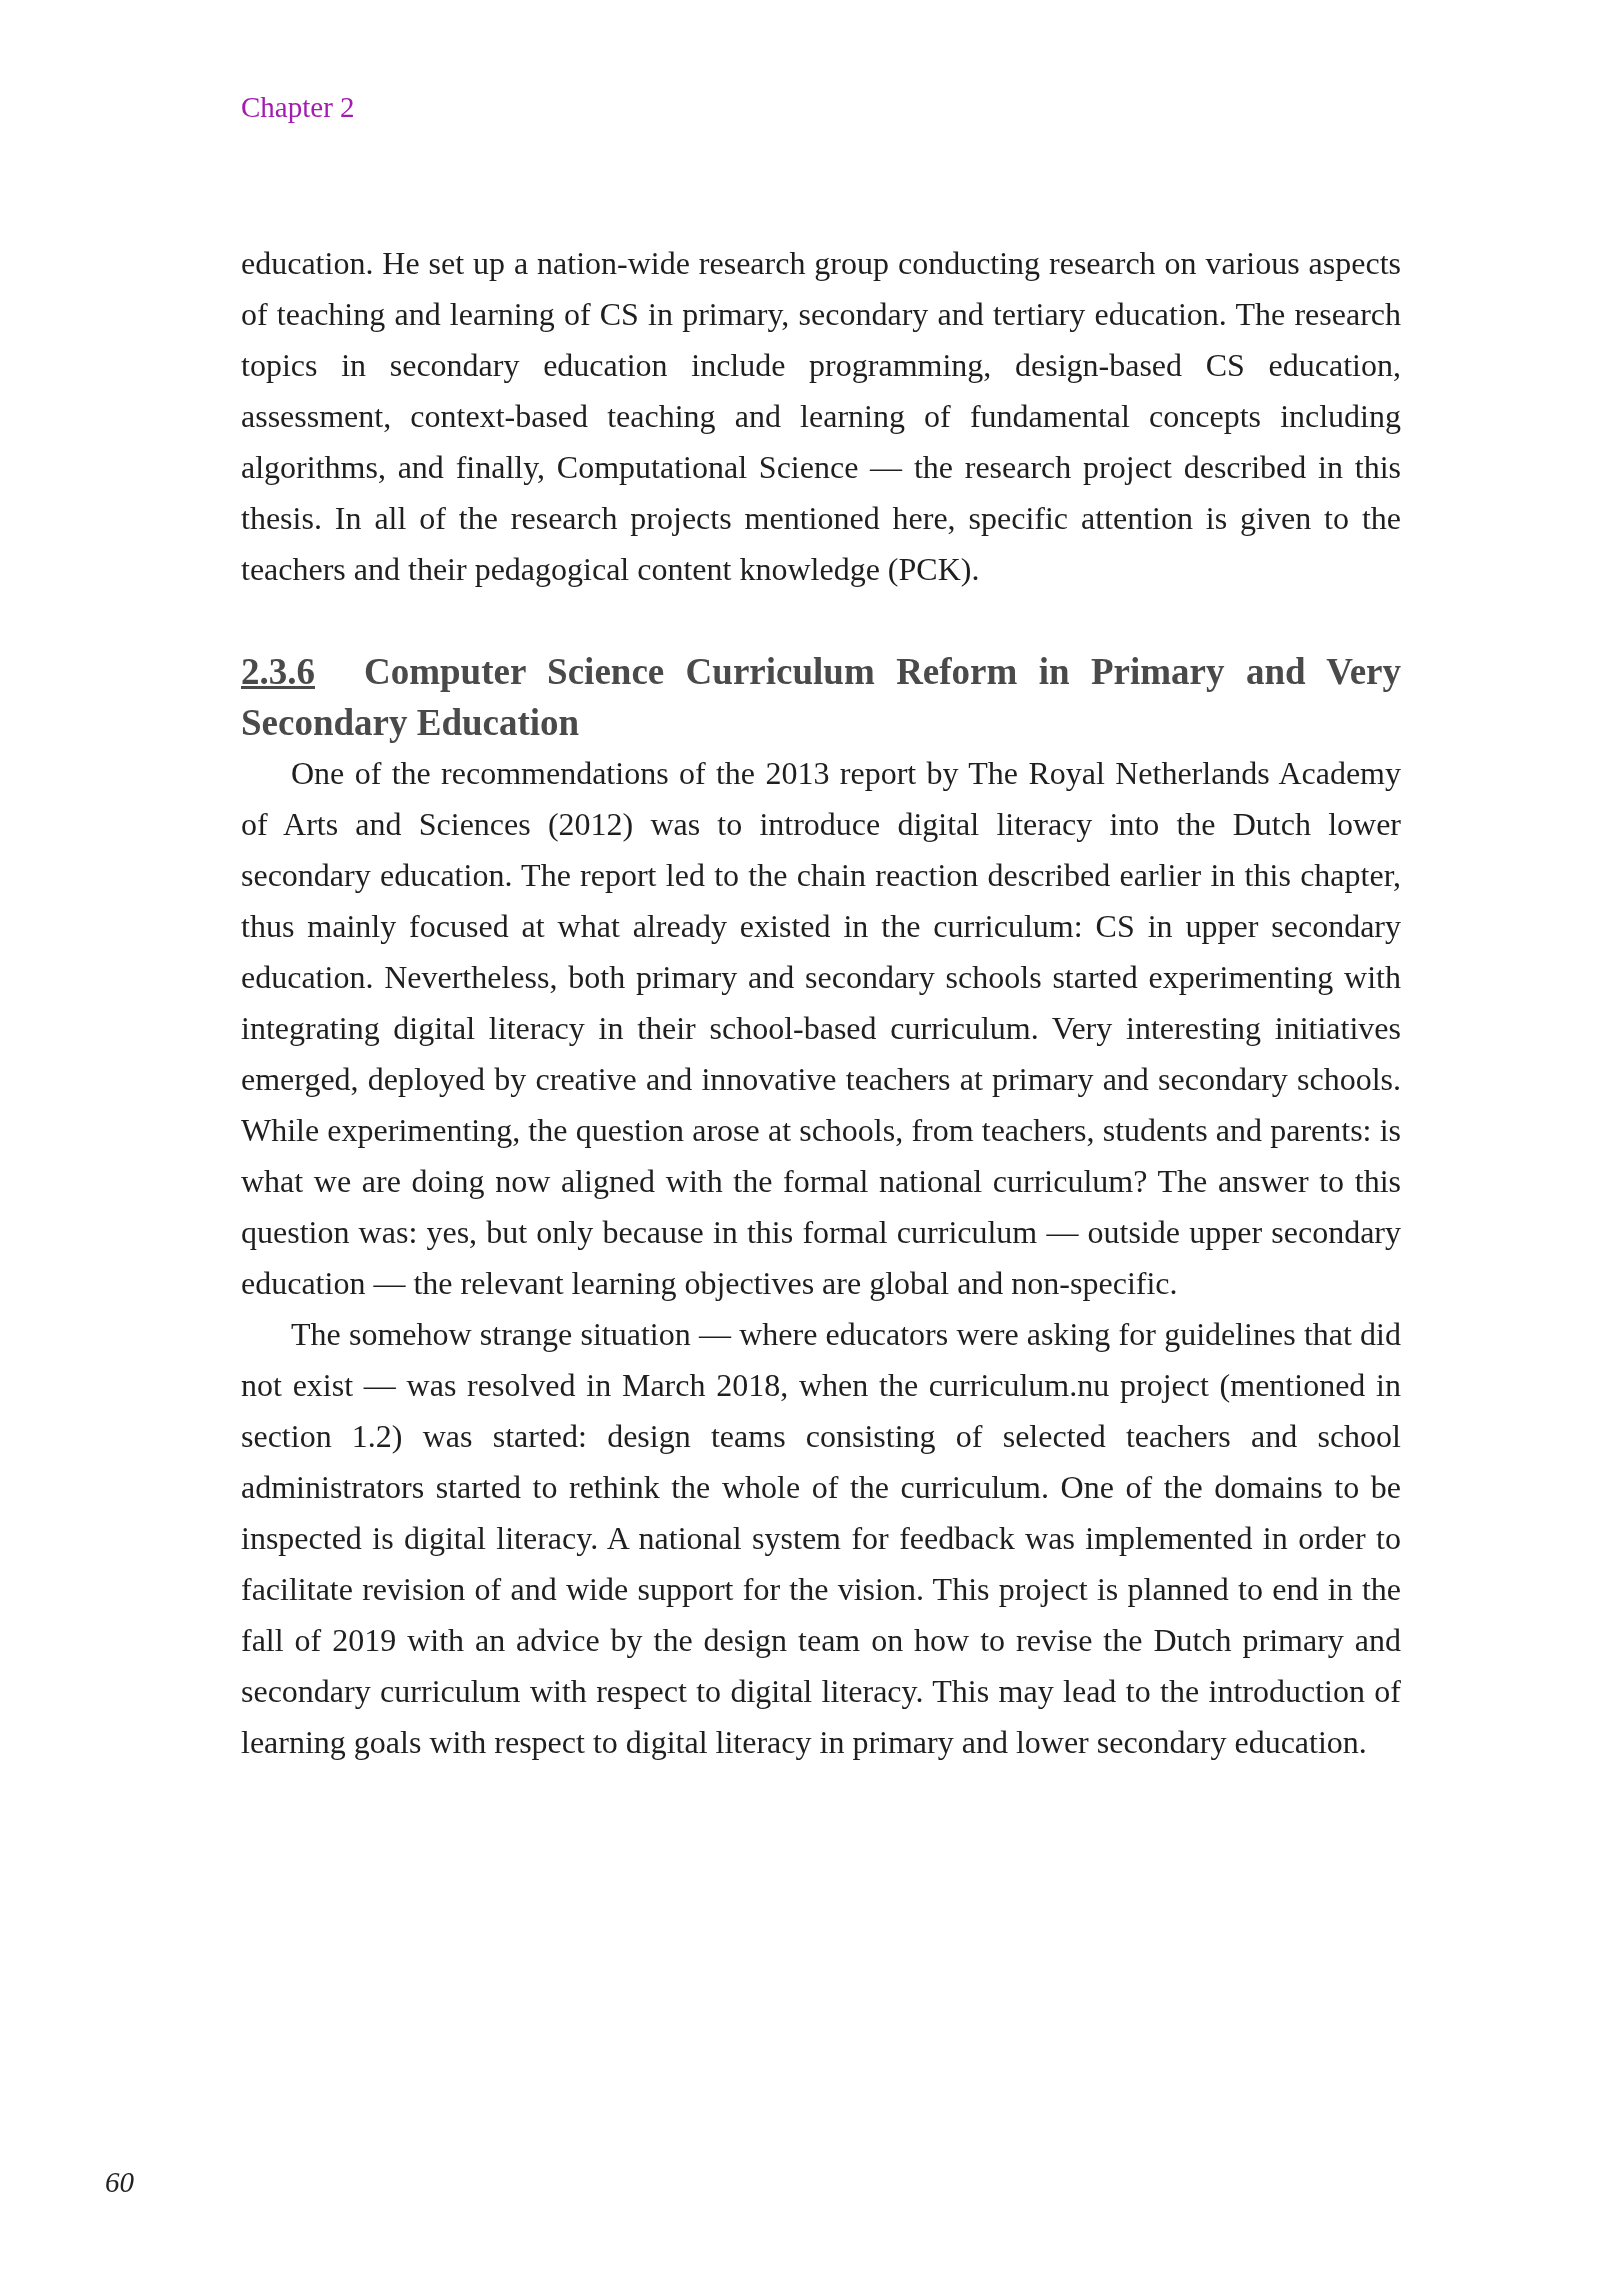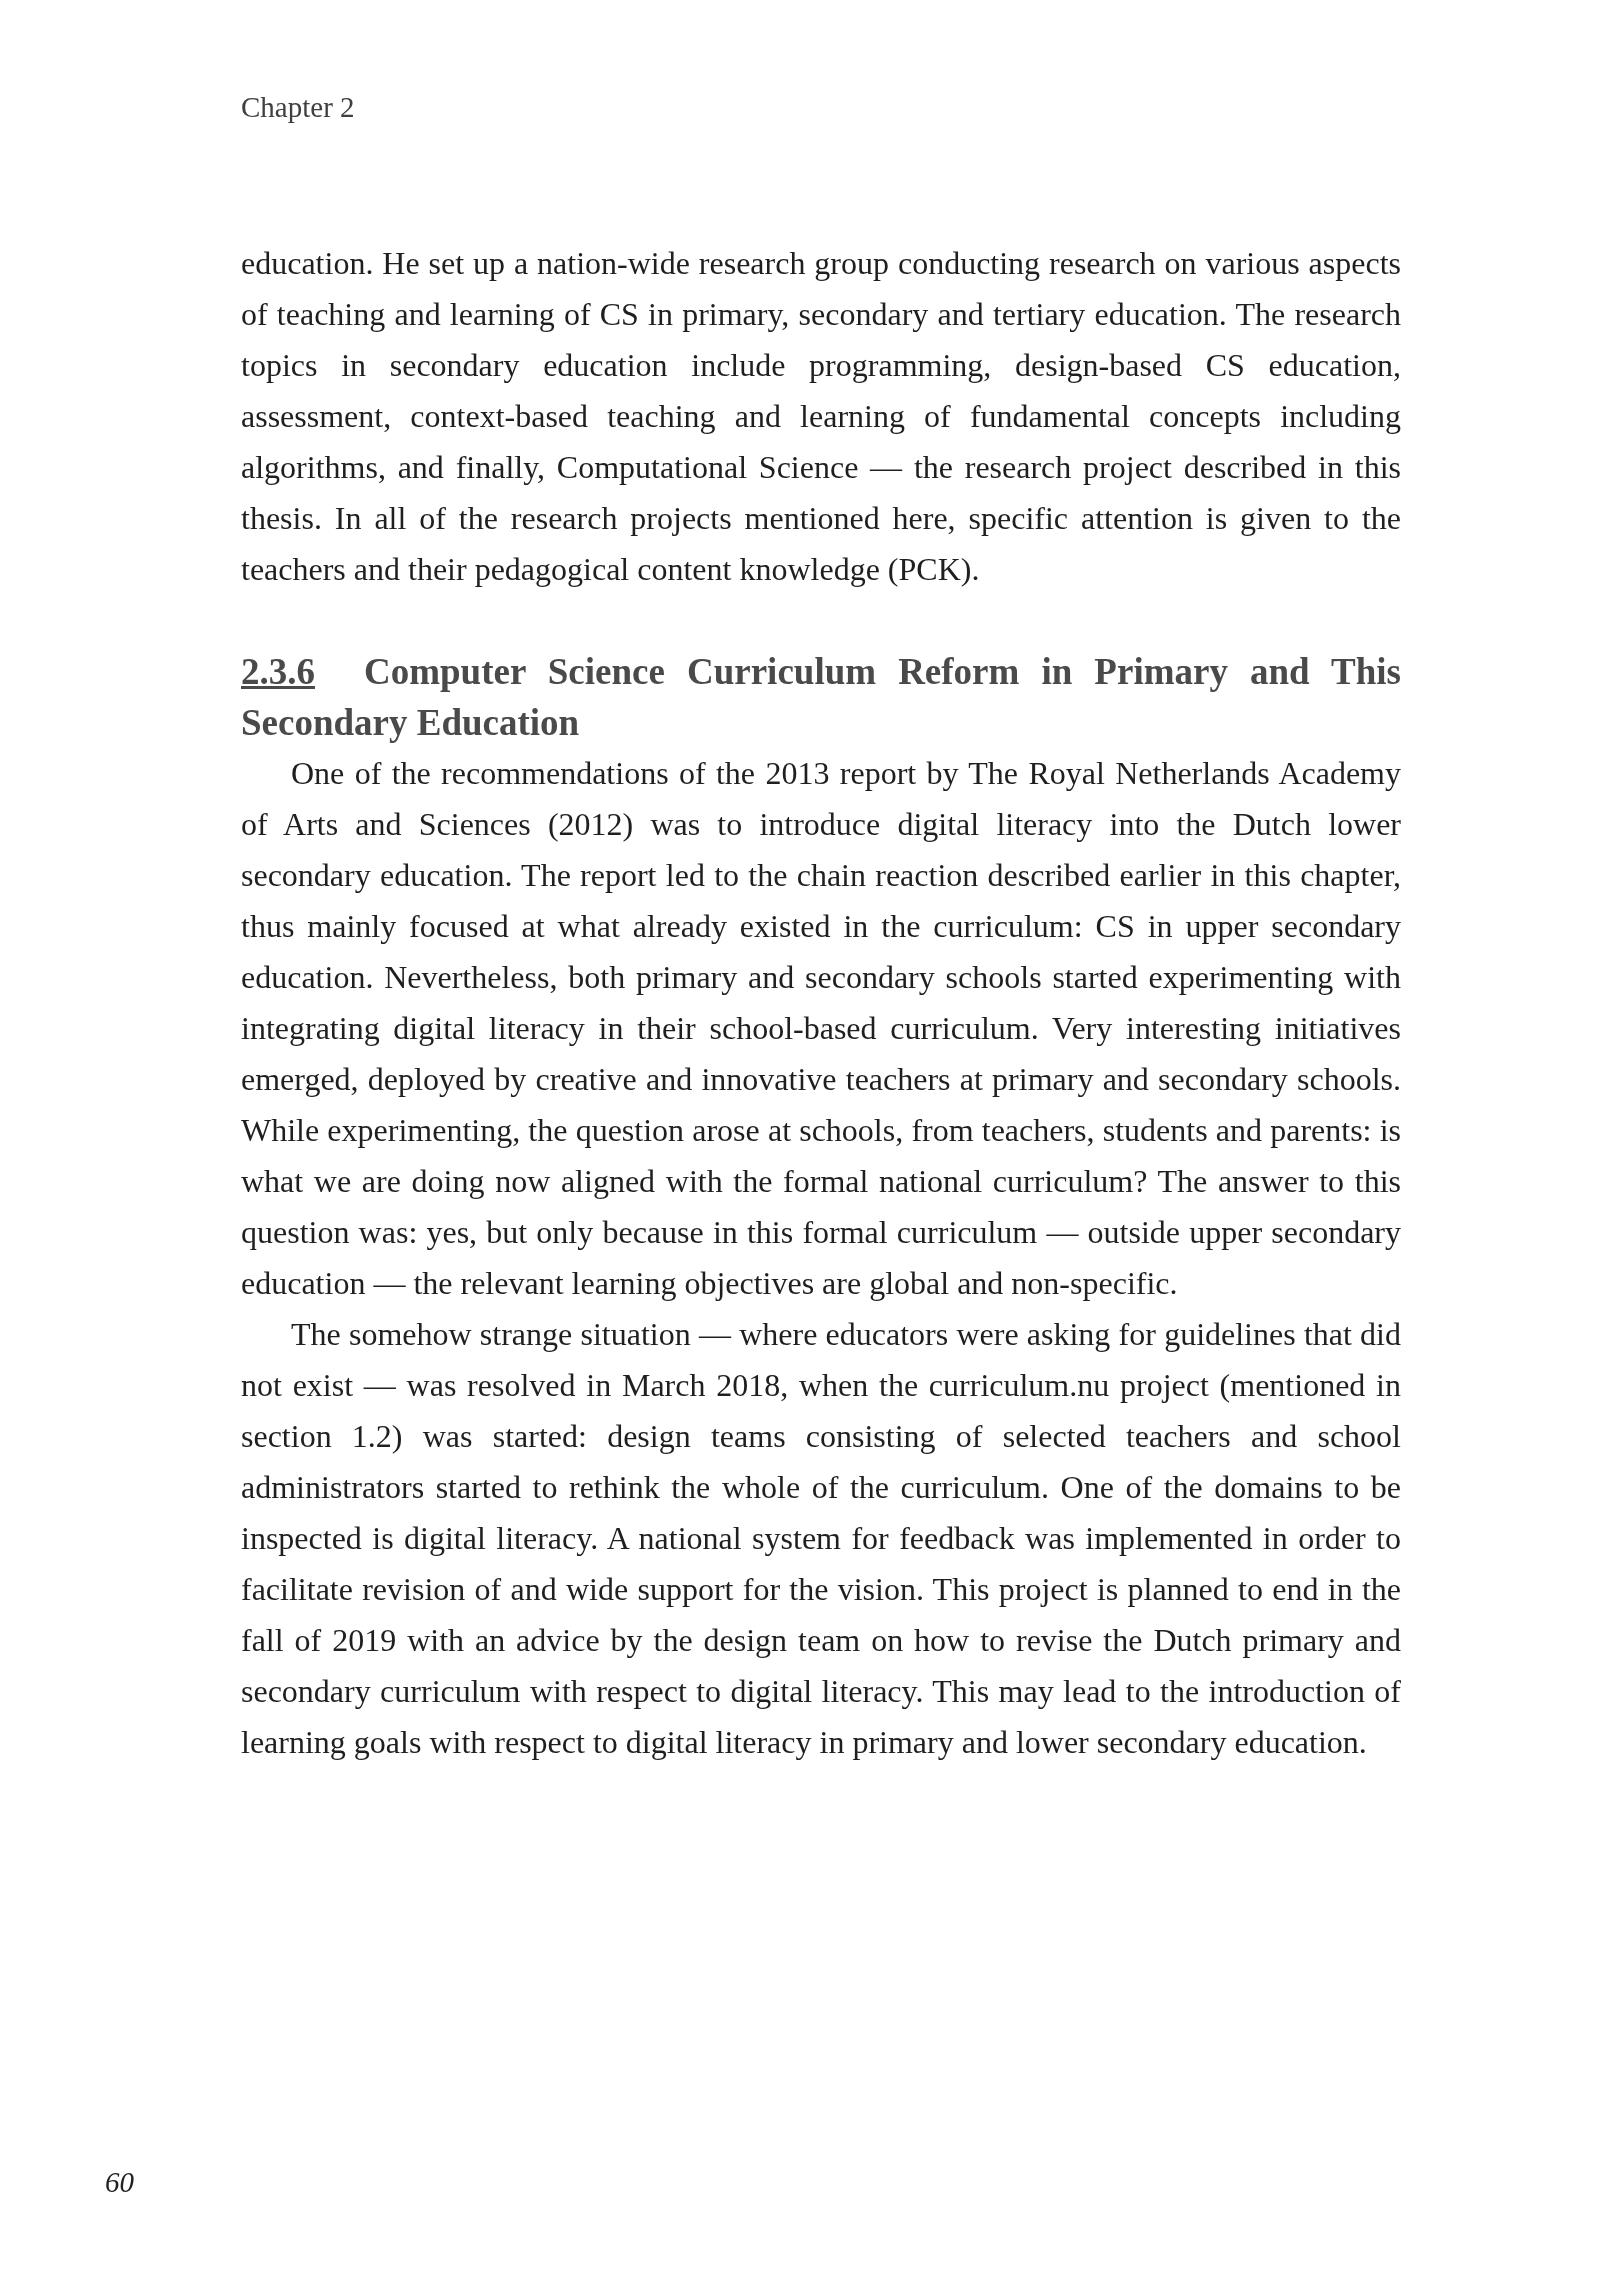--- a/index.html
+++ b/index.html
@@ -14,21 +14,21 @@
       overflow: hidden;
       font-family: "Liberation Serif", "DejaVu Serif", serif;
       color: #1f1f1f;
     }
     .running-head {
       position: absolute;
       left: 241px;
       top: 93px;
       font-size: 29px;
       line-height: 1;
-      color: #404040;
+      color: #a21caf;
     }
     .content {
       position: absolute;
       left: 241px;
       top: 238px;
       width: 1160px;
     }
     .para {
       margin: 0;
       font-size: 32px;
@@ -66,21 +66,21 @@
   </style>
 </head>
 <body>
 
 <div class="running-head">Chapter 2</div>
 
 <div class="content">
   <p class="para">education. He set up a nation-wide research group conducting research on various aspects of teaching and learning of CS in primary, secondary and tertiary education. The research topics in secondary education include programming, design-based CS education, assessment, context-based teaching and learning of fundamental concepts including algorithms, and finally, Computational Science — the research project described in this thesis. In all of the research projects mentioned here, specific attention is given to the teachers and their pedagogical content knowledge (PCK).</p>
 
   <h3 class="section-heading">
-    <span class="section-number">2.3.6</span><span>Computer Science Curriculum Reform in Primary and This Secondary Education</span>
+    <span class="section-number">2.3.6</span><span>Computer Science Curriculum Reform in Primary and Very Secondary Education</span>
   </h3>
 
   <p class="para indent">One of the recommendations of the 2013 report by The Royal Netherlands Academy of Arts and Sciences (2012) was to introduce digital literacy into the Dutch lower secondary education. The report led to the chain reaction described earlier in this chapter, thus mainly focused at what already existed in the curriculum: CS in upper secondary education. Nevertheless, both primary and secondary schools started experimenting with integrating digital literacy in their school-based curriculum. Very interesting initiatives emerged, deployed by creative and innovative teachers at primary and secondary schools. While experimenting, the question arose at schools, from teachers, students and parents: is what we are doing now aligned with the formal national curriculum? The answer to this question was: yes, but only because in this formal curriculum — outside upper secondary education — the relevant learning objectives are global and non-specific.</p>
   <p class="para indent">The somehow strange situation — where educators were asking for guidelines that did not exist — was resolved in March 2018, when the curriculum.nu project (mentioned in section 1.2) was started: design teams consisting of selected teachers and school administrators started to rethink the whole of the curriculum. One of the domains to be inspected is digital literacy. A national system for feedback was implemented in order to facilitate revision of and wide support for the vision. This project is planned to end in the fall of 2019 with an advice by the design team on how to revise the Dutch primary and secondary curriculum with respect to digital literacy. This may lead to the introduction of learning goals with respect to digital literacy in primary and lower secondary education.</p>
 </div>
 
 <div class="page-number">60</div>
 
 
 </body></html>

